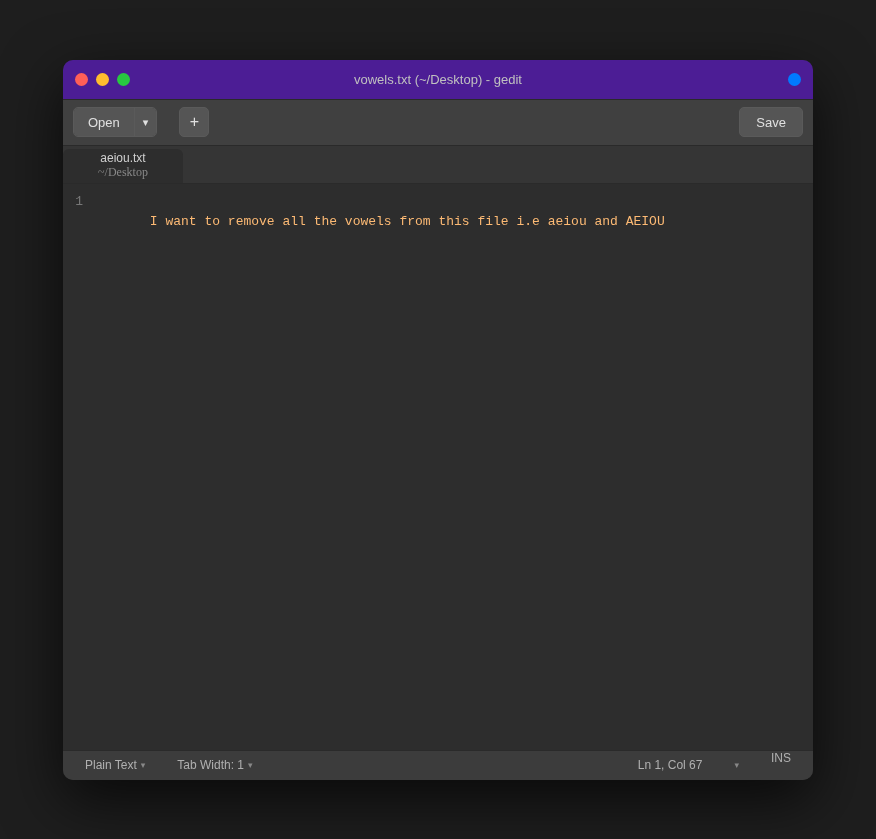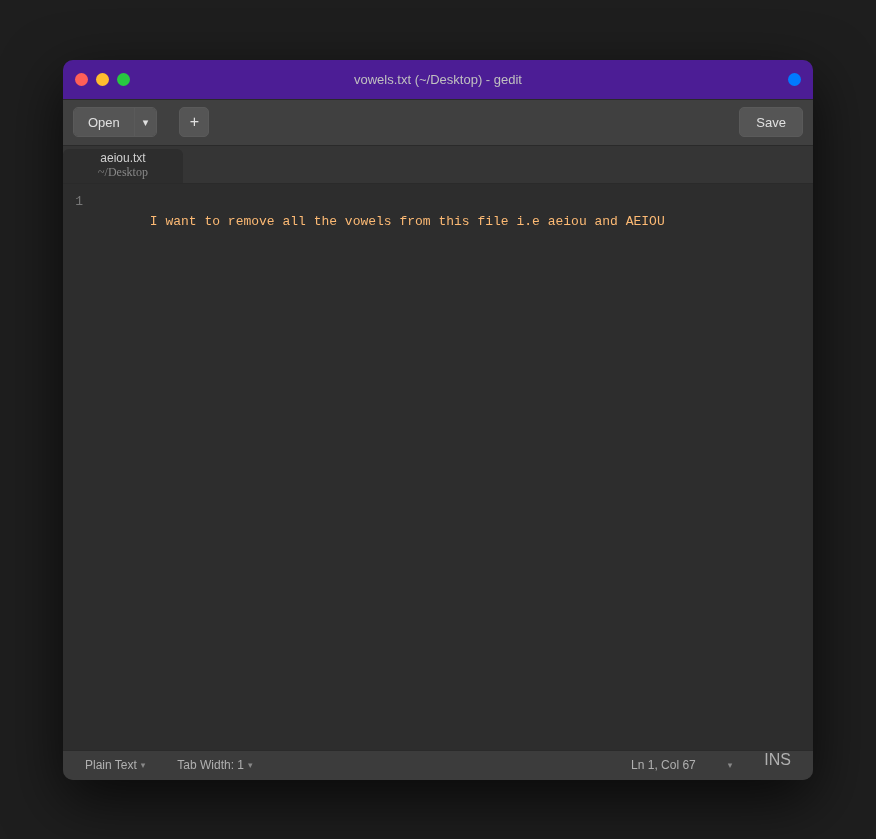--- a/index.html
+++ b/index.html
@@ -251,21 +251,21 @@
       flex: 1;
     }
 
     .chevron {
       font-size: 9px;
       color: #888;
     }
 
     .status-ins {
       color: #b0b0b0;
-      font-size: 16px;
+      font-size: 12px;
       padding: 0 10px;
     }
   </style>
 </head>
 <body>
 
 <div class="window">
 
   <div class="titlebar">
     <div class="traffic-lights">

